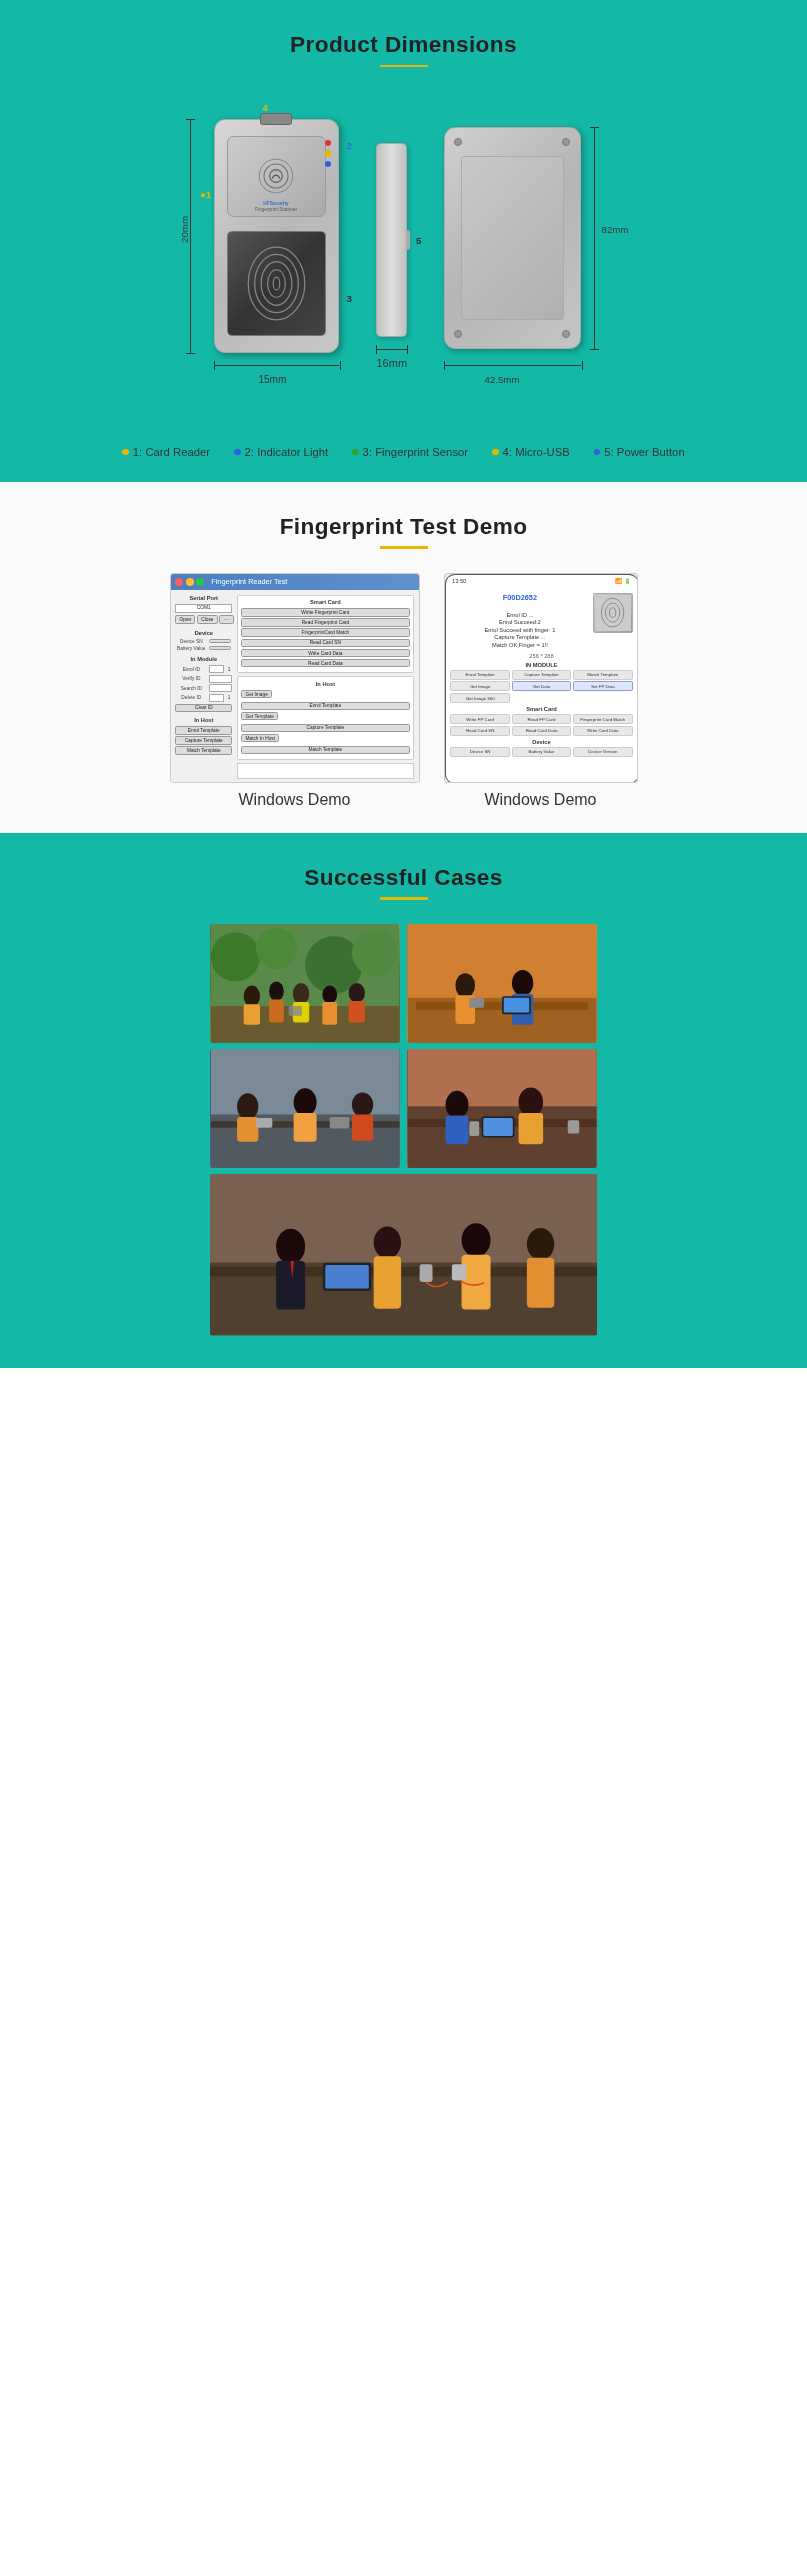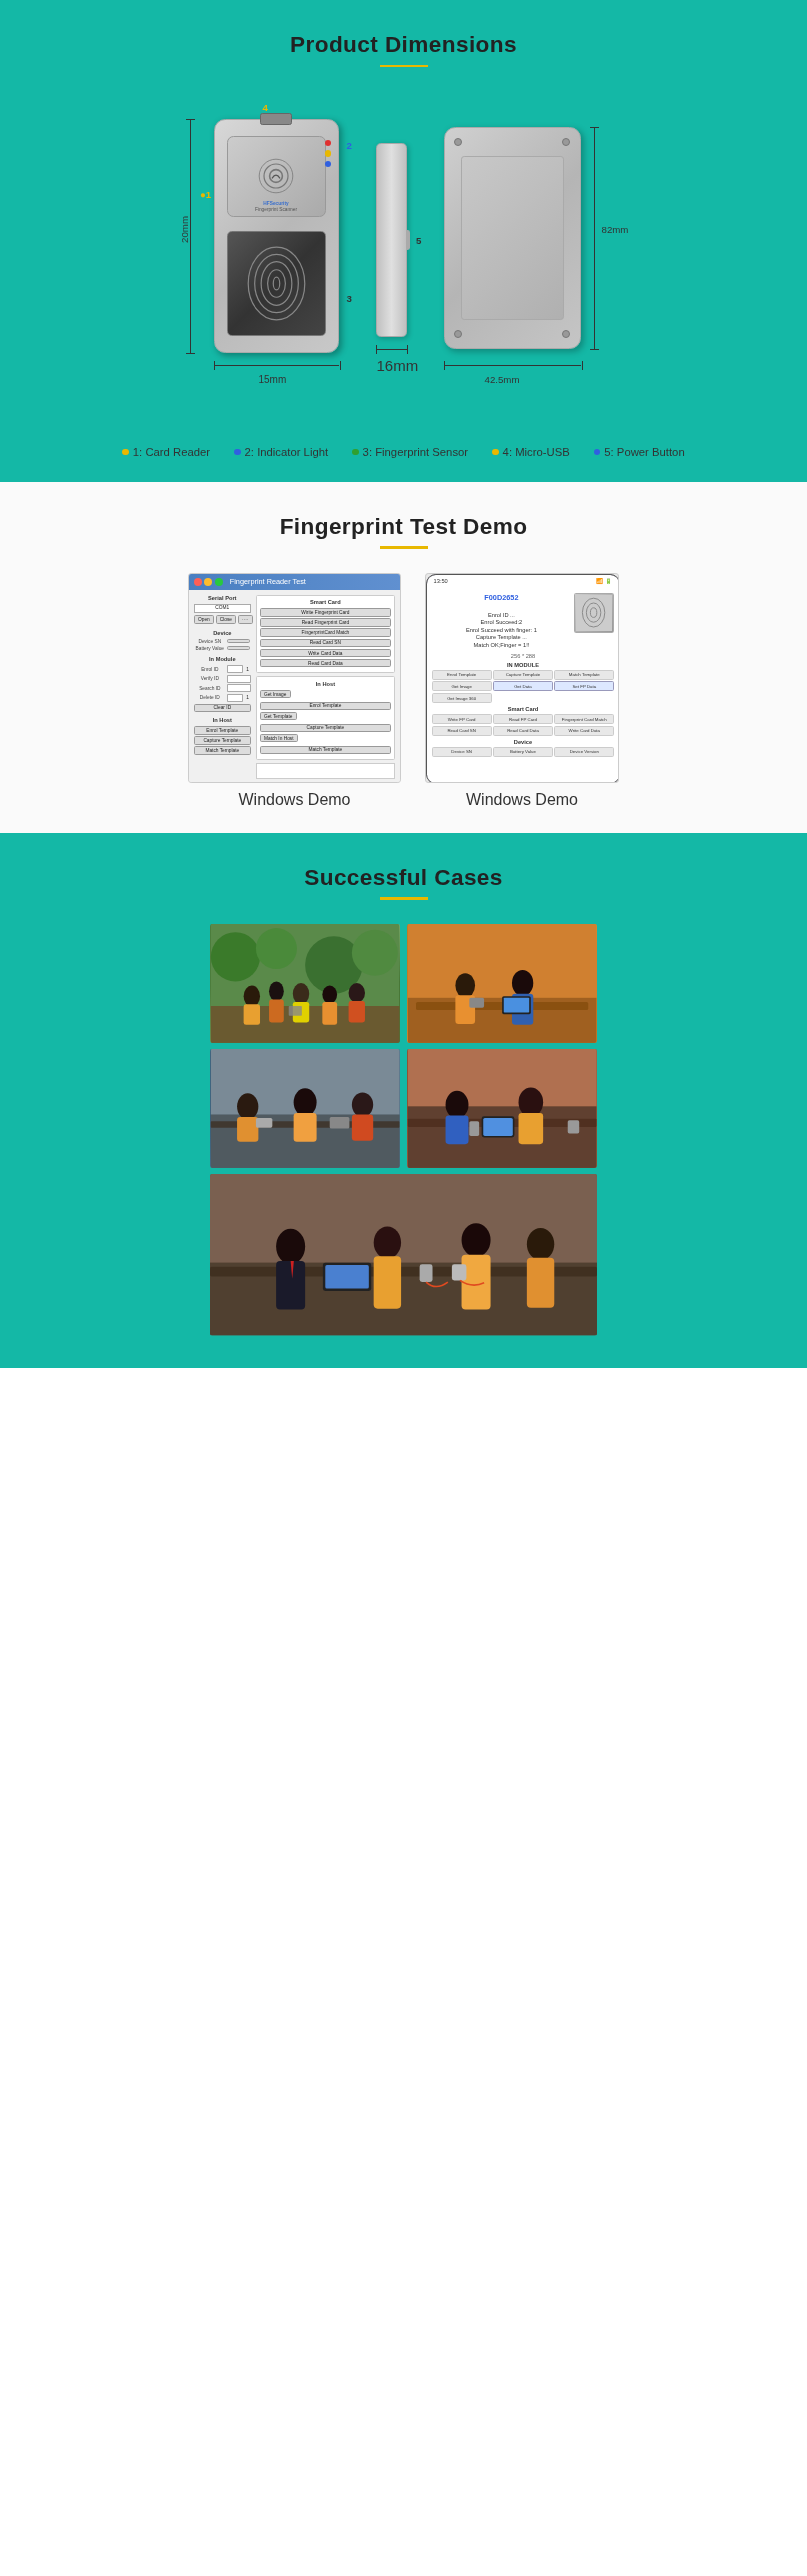--- a/index.html
+++ b/index.html
@@ -221,21 +221,21 @@
     }
 
     .demo-item {
       display: flex;
       flex-direction: column;
       align-items: center;
       gap: 8px;
     }
 
     .demo-screenshot {
-      width: 213px;
+      width: 250px;
       height: 210px;
       background: #e8e8e8;
       border: 0.8px solid #ccc;
       border-radius: 3.2px;
       overflow: hidden;
       position: relative;
     }
 
     
     .win-demo-titlebar {
@@ -541,21 +541,21 @@
       <div style="position:absolute; left:1.6px; top:133px; transform:rotate(-90deg); font-size:9.7px; color:#333; white-space:nowrap;">20mm</div>
 
       <div style="position:absolute; left:44px; top:274px; width:125px; height:0.8px; background:#333;"></div>
       <div style="position:absolute; left:44px; top:270px; width:0.8px; height:9px; background:#333;"></div>
       <div style="position:absolute; left:170px; top:270px; width:0.8px; height:9px; background:#333;"></div>
       <div style="position:absolute; left:89px; top:283px; font-size:10px; color:#333;">15mm</div>
 
       <div style="position:absolute; left:206px; top:258px; width:31px; height:0.8px; background:#333;"></div>
       <div style="position:absolute; left:206px; top:254px; width:0.8px; height:9px; background:#333;"></div>
       <div style="position:absolute; left:237px; top:254px; width:0.8px; height:9px; background:#333;"></div>
-      <div style="position:absolute; left:207px; top:266px; font-size:15px; color:#333;">16mm</div>
+      <div style="position:absolute; left:207px; top:266px; font-size:11px; color:#333;">16mm</div>
 
       <div style="position:absolute; left:274px; top:274px; width:137px; height:0.8px; background:#333;"></div>
       <div style="position:absolute; left:274px; top:270px; width:0.8px; height:9px; background:#333;"></div>
       <div style="position:absolute; left:412px; top:270px; width:0.8px; height:9px; background:#333;"></div>
       <div style="position:absolute; left:315px; top:283px; font-size:9.7px; color:#333;">42.5mm</div>
 
       <div style="position:absolute; left:424px; top:36px; width:0.8px; height:222px; background:#333;"></div>
       <div style="position:absolute; left:420px; top:36px; width:9px; height:0.8px; background:#333;"></div>
       <div style="position:absolute; left:420px; top:258px; width:9px; height:0.8px; background:#333;"></div>
       <div style="position:absolute; left:432px; top:133px; font-size:9.7px; color:#333;">82mm</div>

